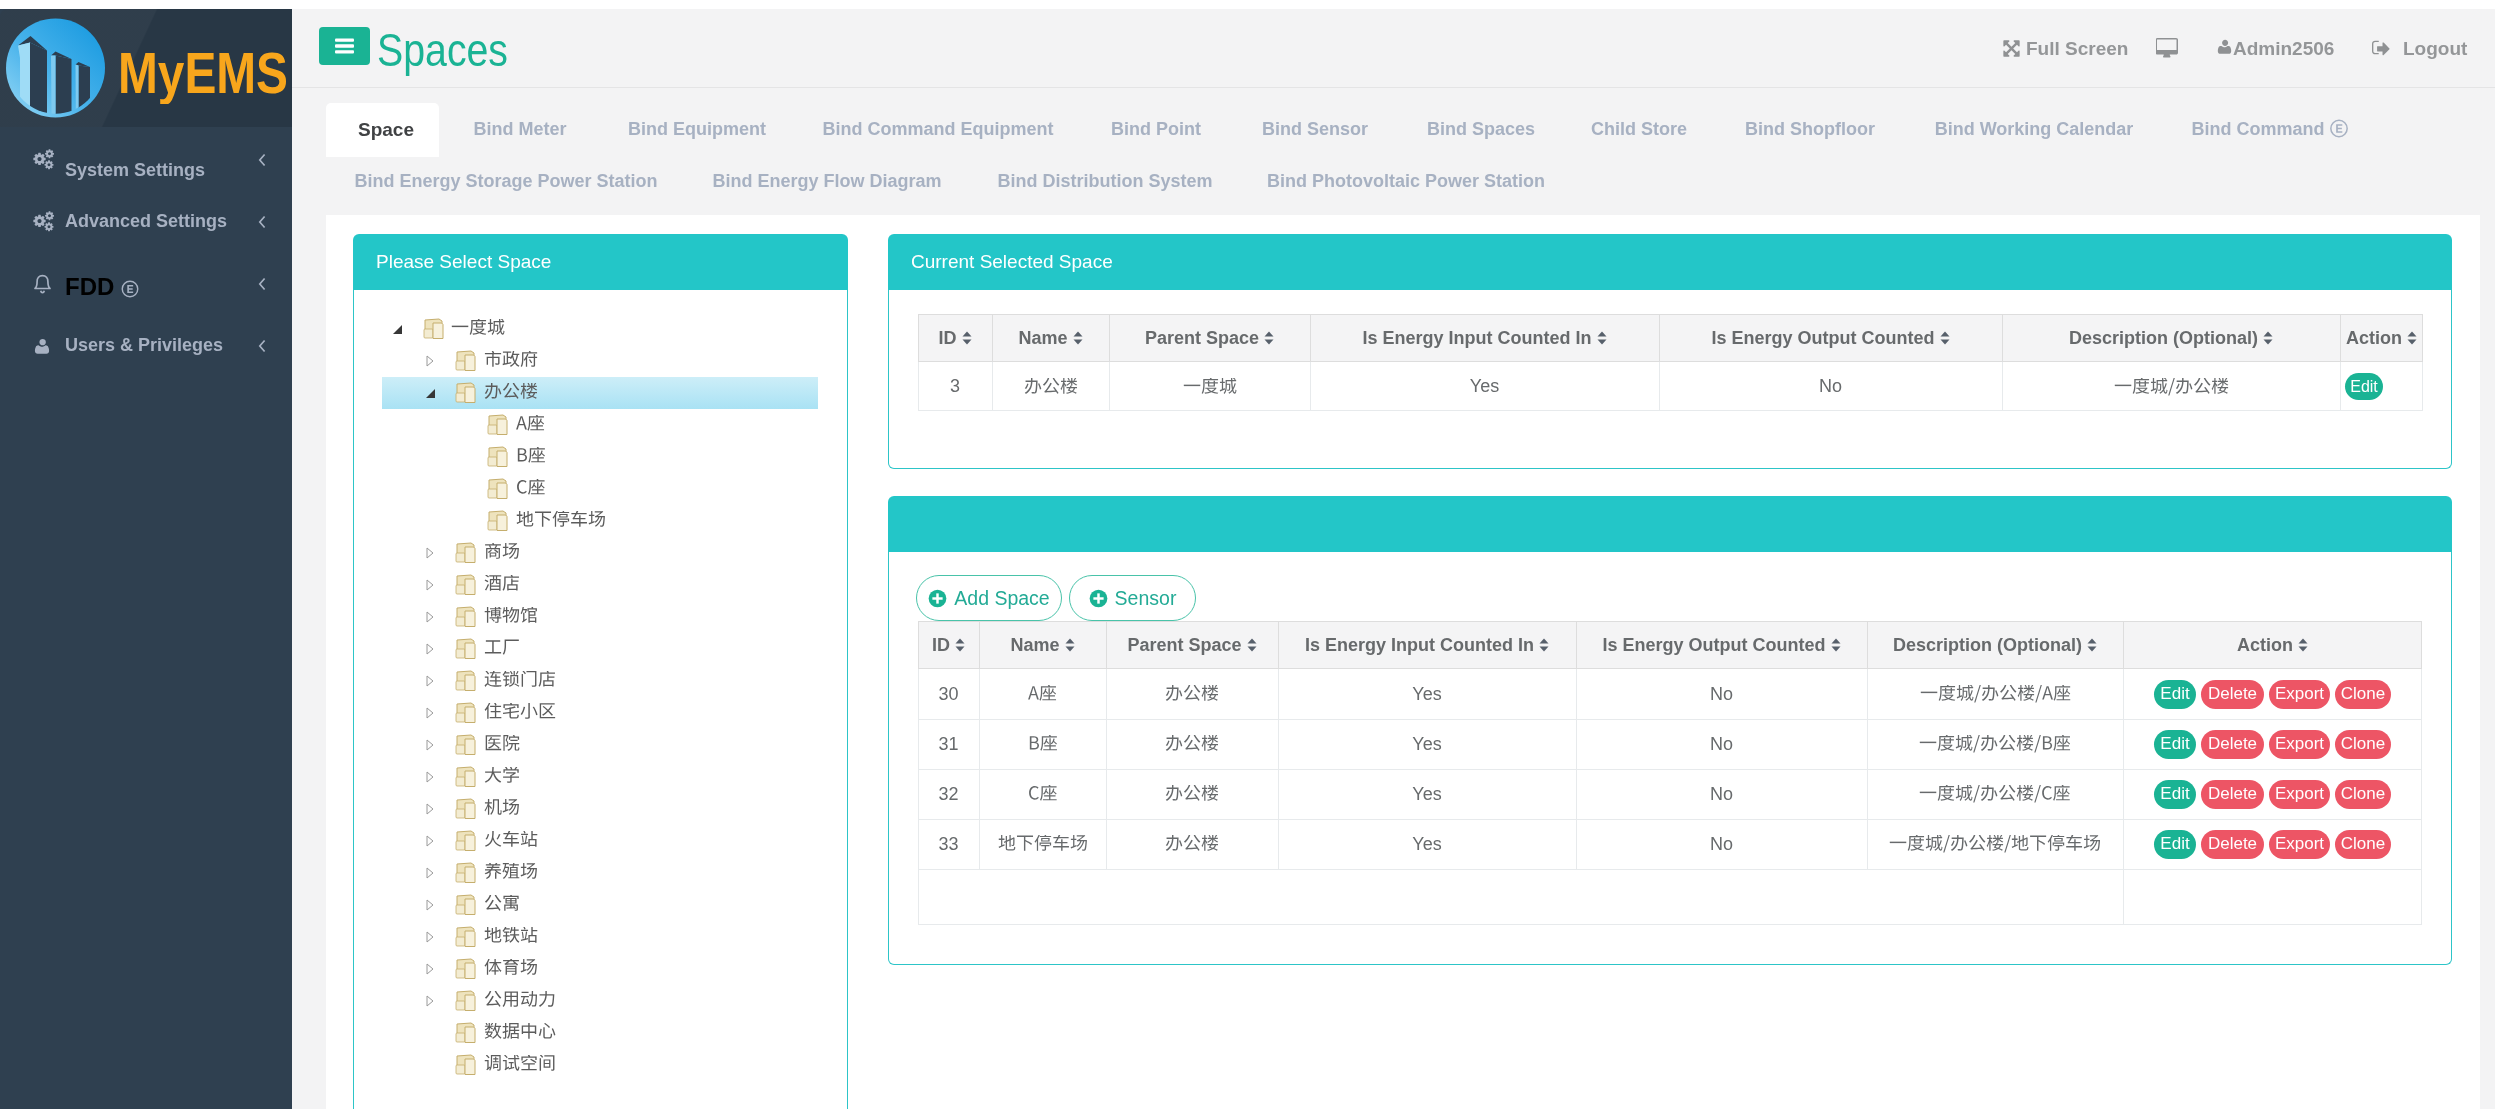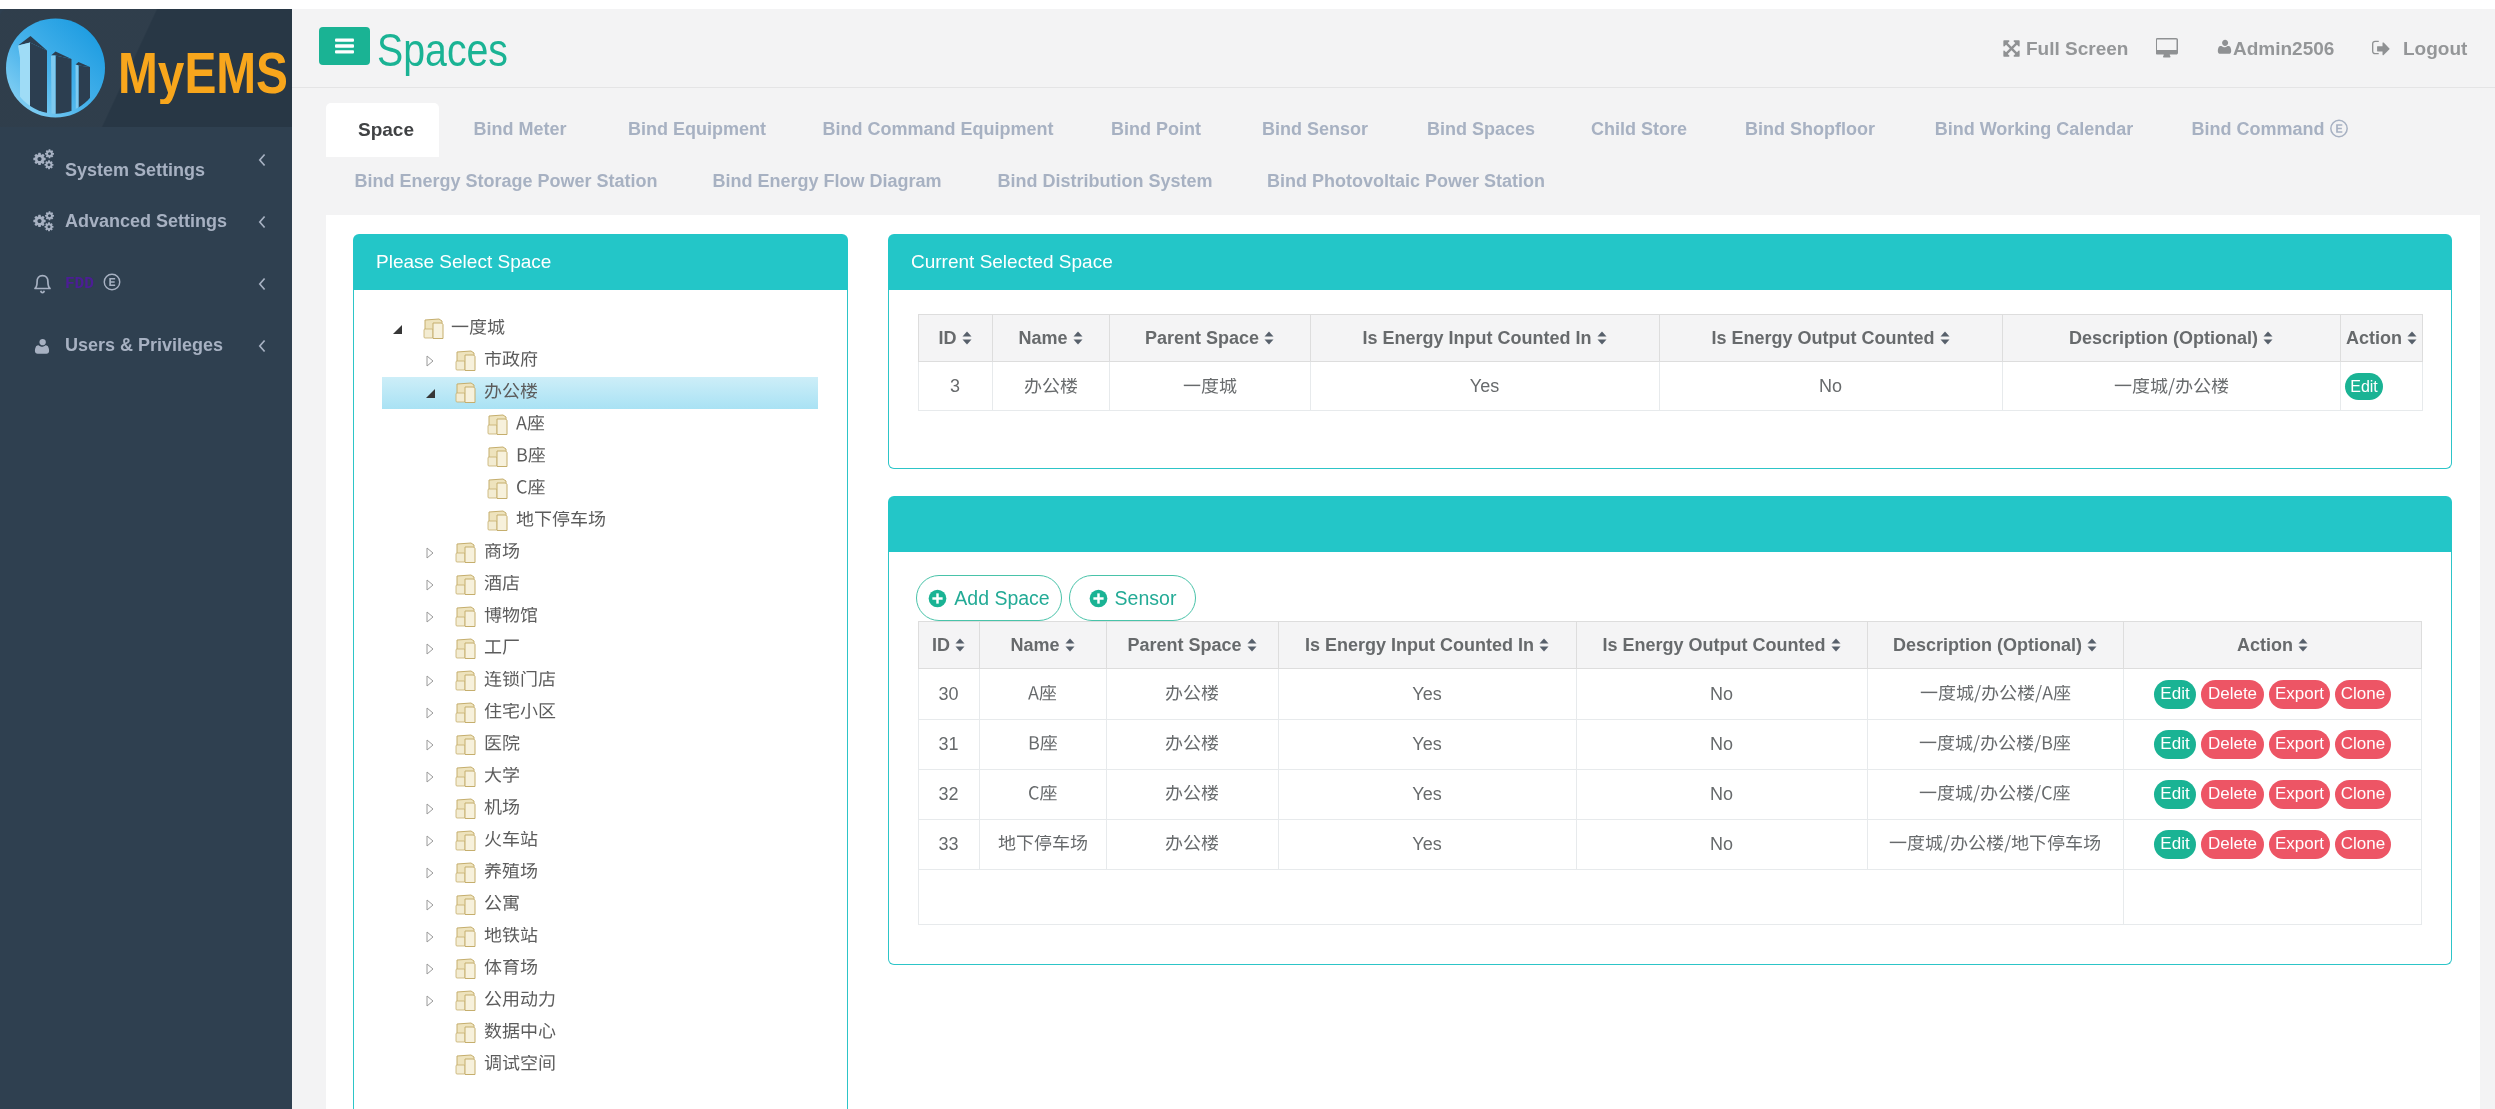--- a/index.html
+++ b/index.html
@@ -77,21 +77,21 @@
       </svg>
     </div>
     <div style="position:absolute;left:33px;top:273px;width:23px;height:22px;display:flex;align-items:center;">
       <svg width="19" height="22" viewBox="0 0 19 22" style="display:block">
         <g fill="none" stroke="#a7b1c2" stroke-width="1.7">
           <path d="M9.5 2.6 C6 2.6 4.1 5.2 4.1 8.4 C4.1 13.6 2 15.5 2 15.5 L17 15.5 C17 15.5 14.9 13.6 14.9 8.4 C14.9 5.2 13 2.6 9.5 2.6 Z" stroke-linejoin="round"></path>
           <path d="M7.7 17.8 C8 19 8.6 19.7 9.5 19.7 C10.4 19.7 11 19 11.3 17.8"></path>
         </g>
       </svg>
     </div>
-    <div style="position:absolute;left:65px;top:273px;width:190px;height:24px;color:#4c1d95;font-weight:bold;font-size:16px;white-space:nowrap;font-family:Liberation Mono, monospace;">FDD <svg width="18" height="18" viewBox="0 0 20 20" style="display:inline-block;vertical-align:-3px">
+    <div style="position:absolute;left:65px;top:273px;width:190px;height:24px;color:#000000;font-weight:bold;font-size:24px;white-space:nowrap;">FDD <svg width="18" height="18" viewBox="0 0 20 20" style="display:inline-block;vertical-align:-3px">
         <circle cx="10" cy="10" r="8.6" fill="none" stroke="#a7b1c2" stroke-width="1.6"></circle>
         <path d="M7 5.5 L13.5 5.5 L13.5 7.1 L8.8 7.1 L8.8 9.2 L13 9.2 L13 10.8 L8.8 10.8 L8.8 12.9 L13.5 12.9 L13.5 14.5 L7 14.5 Z" fill="#a7b1c2"></path>
       </svg></div>
     <div style="position:absolute;left:258px;top:277px;width:8px;height:14px;">
       <svg width="8" height="14" viewBox="0 0 8 14" style="display:block">
         <path d="M6.6 1.5 L1.8 7 L6.6 12.5" stroke="#a7b1c2" stroke-width="1.7" fill="none"></path>
       </svg>
     </div>
     <div style="position:absolute;left:33px;top:335px;width:23px;height:22px;display:flex;align-items:center;">
       <svg width="18" height="18" viewBox="0 0 1792 1792" style="display:block" preserveAspectRatio="xMidYMid meet">

